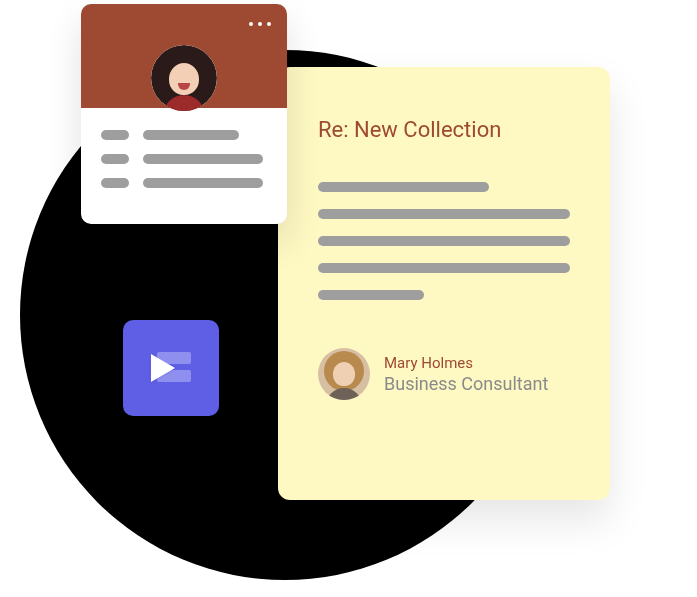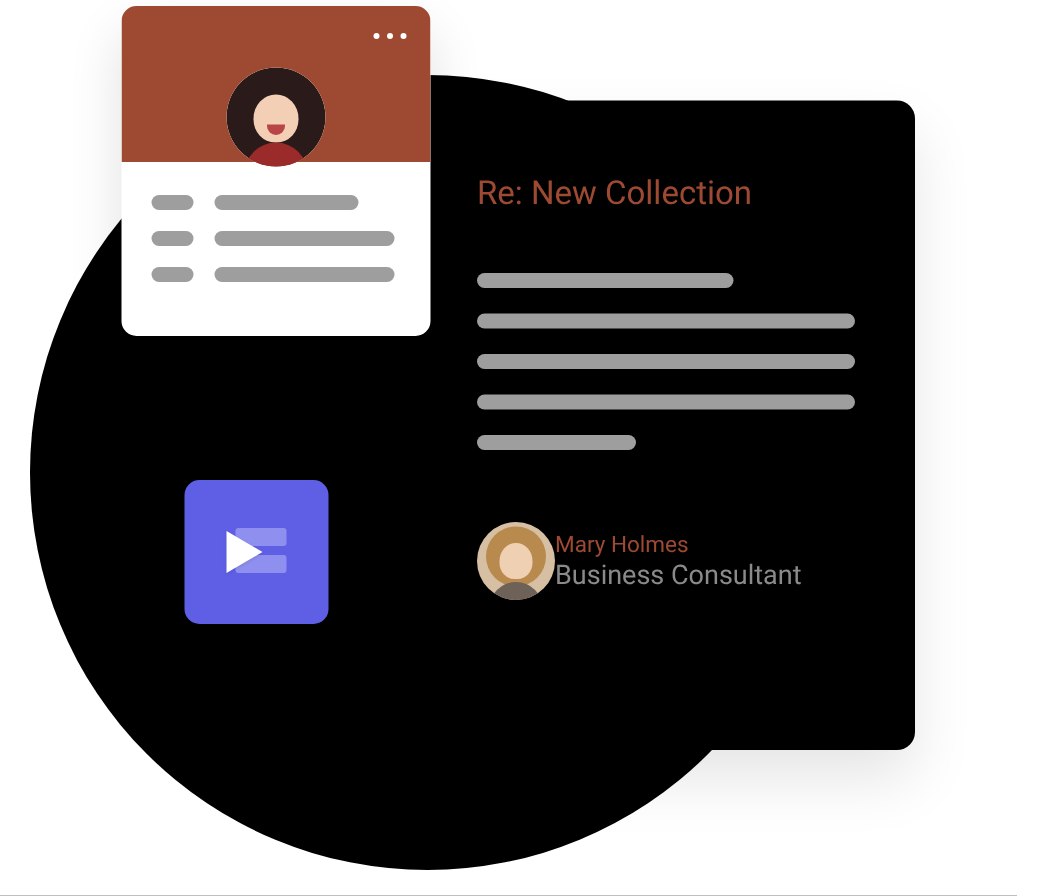--- a/index.html
+++ b/index.html
@@ -14,21 +14,21 @@
       background: #000;
       border-radius: 50%;
       z-index: 0;
     }
 
     
     .email-card {
       position: absolute;
       left: 278px; top: 67px;
       width: 332px; height: 433px;
-      background: #000000;
+      background: #fef9c3;
       border-radius: 12px;
       box-shadow: 0 20px 40px rgba(0,0,0,0.10);
       z-index: 1;
       padding: 50px 40px 30px 40px;
     }
     .email-subject {
       font-size: 22px;
       font-weight: 400;
       color: #9e4a32;
       margin-bottom: 40px;
@@ -40,21 +40,21 @@
       margin-bottom: 17px;
     }
     .skeleton-line.w68 { width: 68%; }
     .skeleton-line.w100 { width: 100%; }
     .skeleton-line.w50 { width: 42%; }
 
     .sender-block {
       margin-top: 48px;
       display: flex;
       align-items: center;
-      gap: 0;
+      gap: 14px;
     }
     .avatar-lg {
       width: 52px; height: 52px; border-radius: 50%;
       overflow: hidden; background: #d7bfa3; position: relative;
     }
     
     .avatar-lg .hair { position:absolute; left:6px; top:3px; width:40px; height:40px; background:#b88a4e; border-radius:50%; }
     .avatar-lg .face { position:absolute; left:15px; top:14px; width:22px; height:24px; background:#efd0b3; border-radius:50% 50% 45% 45%; }
     .avatar-lg .body { position:absolute; left:8px; top:40px; width:36px; height:20px; background:#6d6158; border-radius:20px 20px 0 0; }
 

